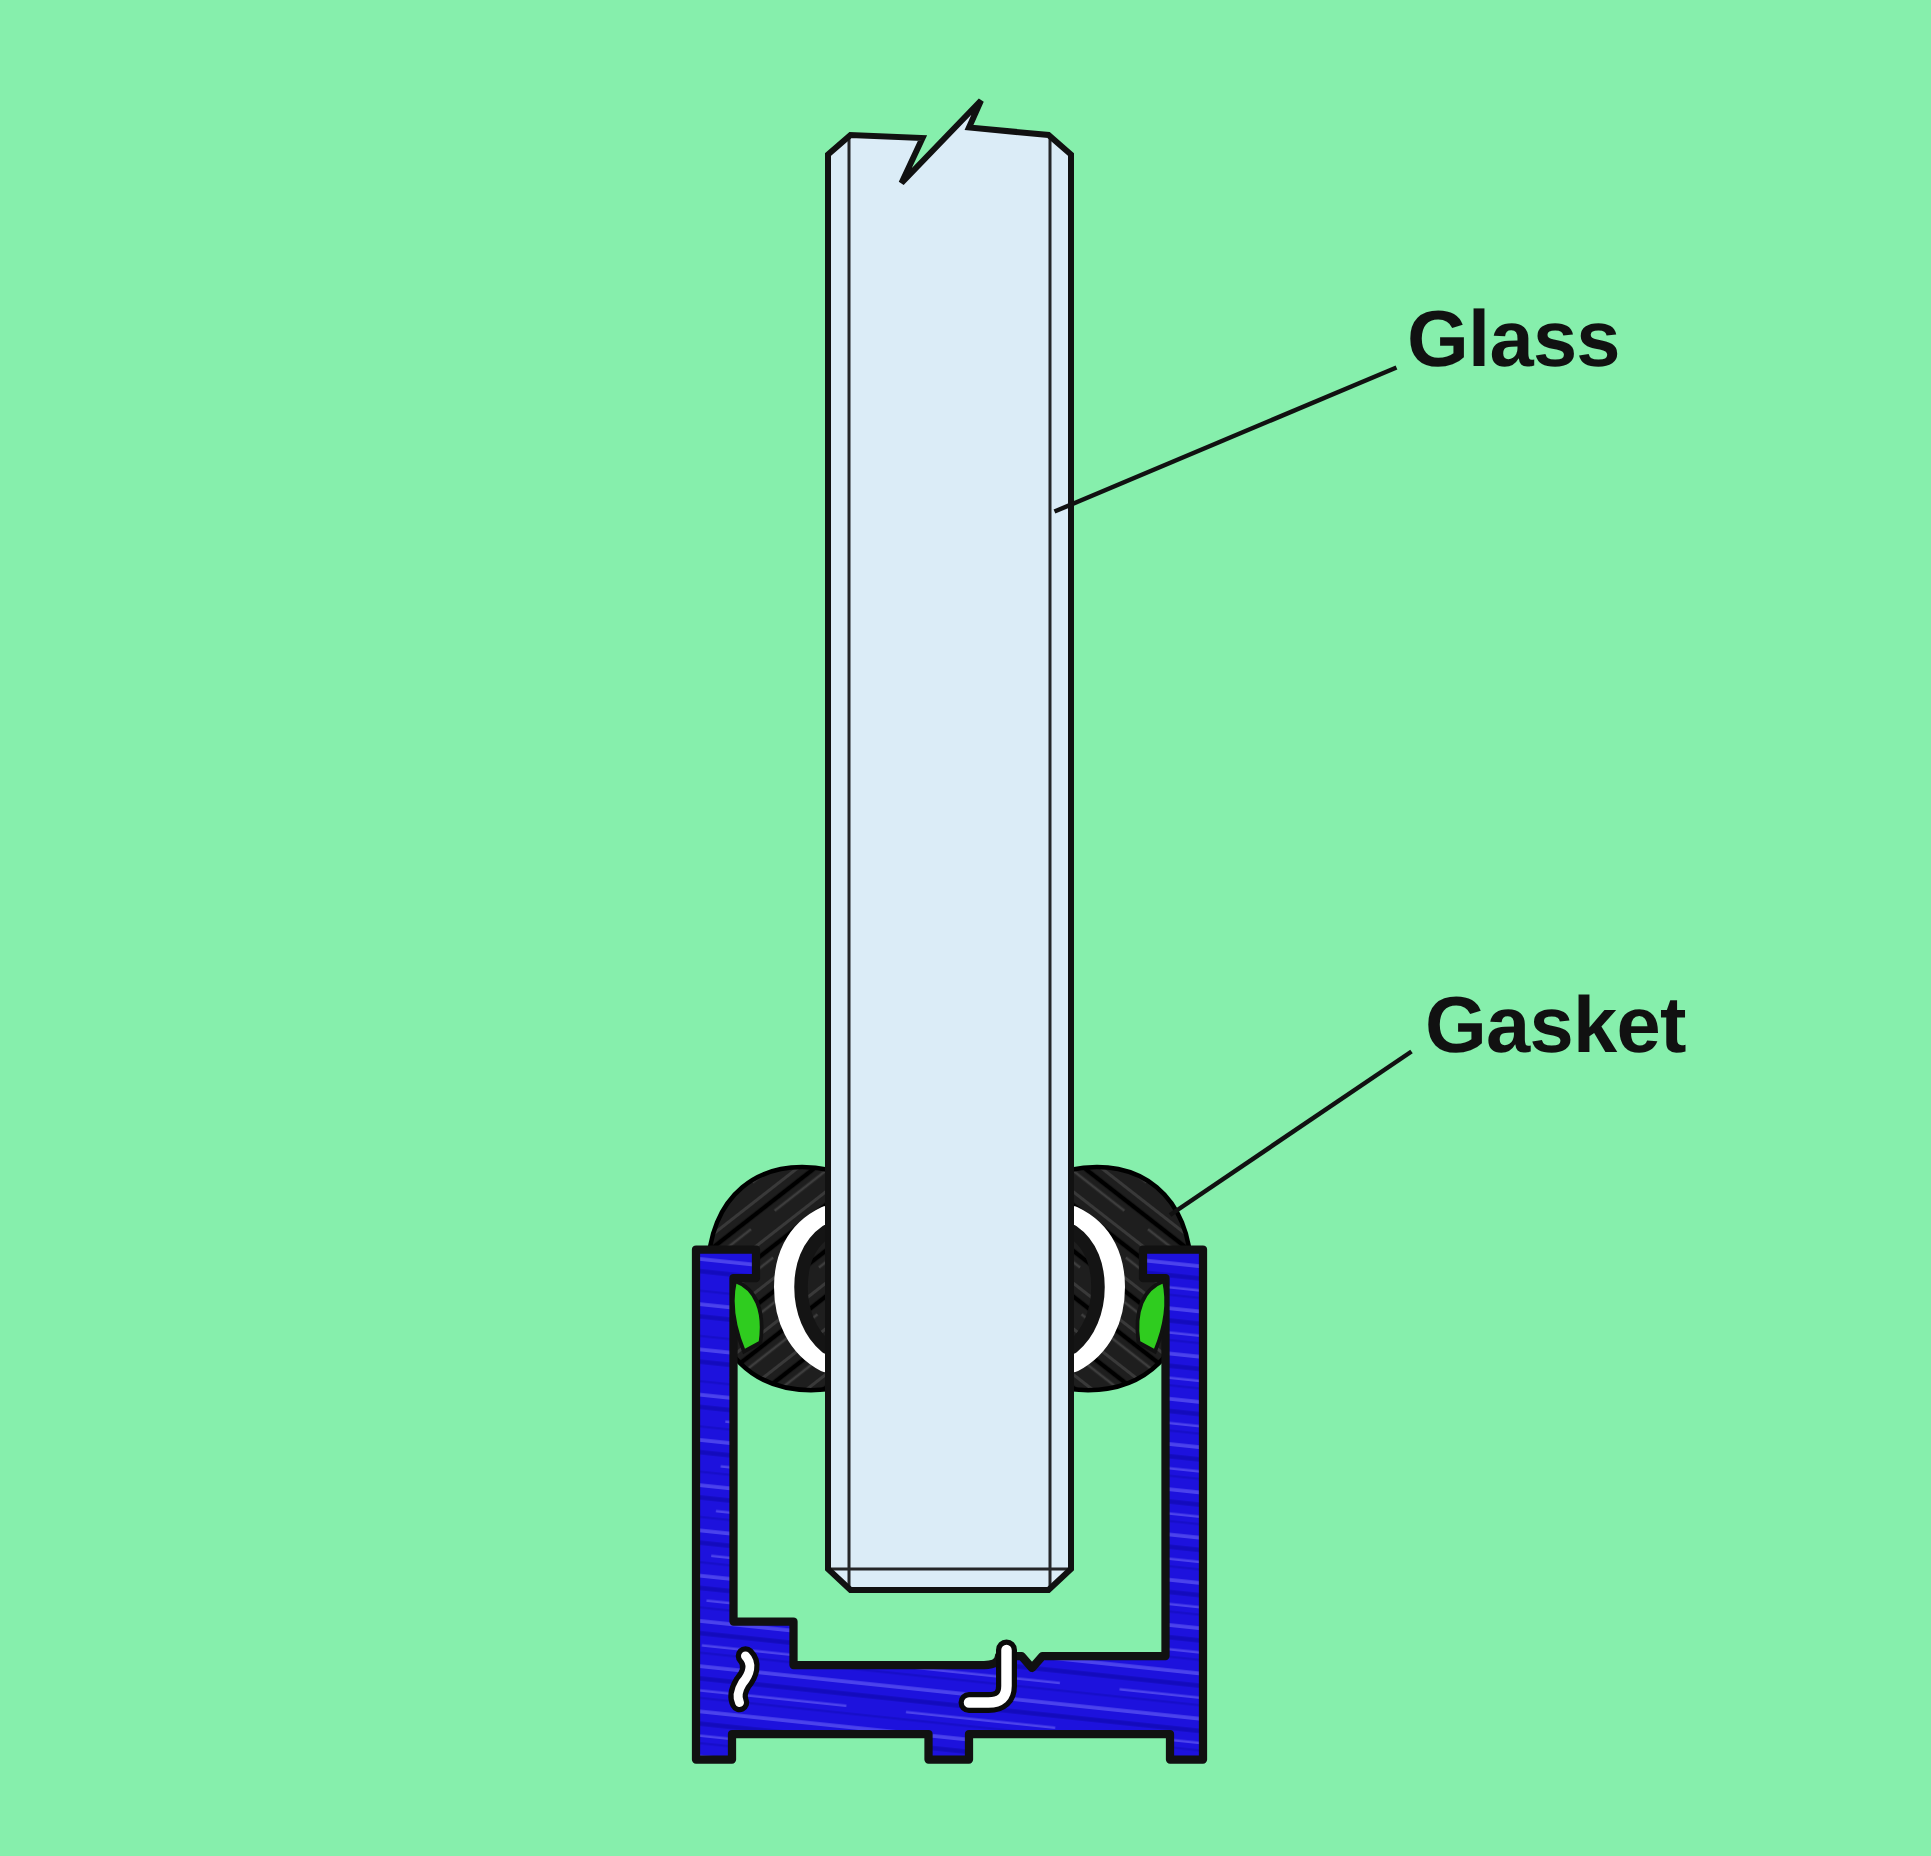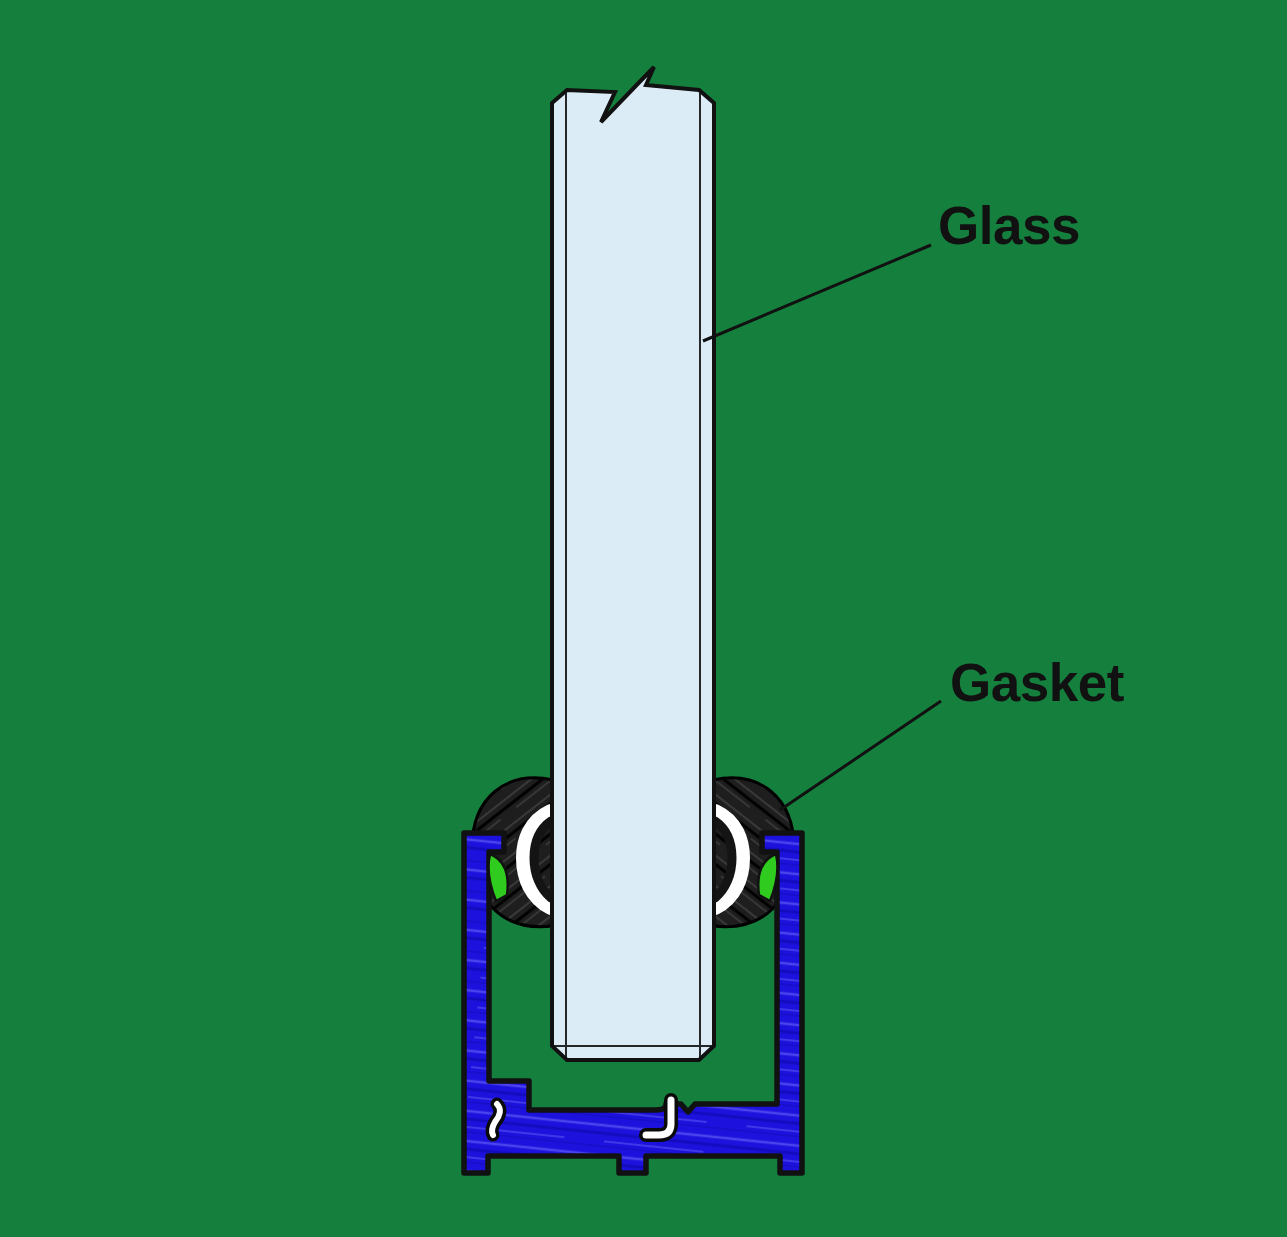--- a/index.html
+++ b/index.html
@@ -8,21 +8,21 @@
     background: #ffffff;
     width: 1287px;
     height: 1237px;
     overflow: hidden;
     font-family: "Liberation Sans", sans-serif;
   }
   .stage {
     position: relative;
     width: 1287px;
     height: 1237px;
-    background: #15803d;
+    background: #86efac;
   }
   svg { display: block; }
   .anno-text {
     font-family: "Liberation Sans", "DejaVu Sans", sans-serif;
     font-weight: 700;
     font-size: 53px;
     letter-spacing: -0.5px;
     fill: #111111;
   }
 </style>

